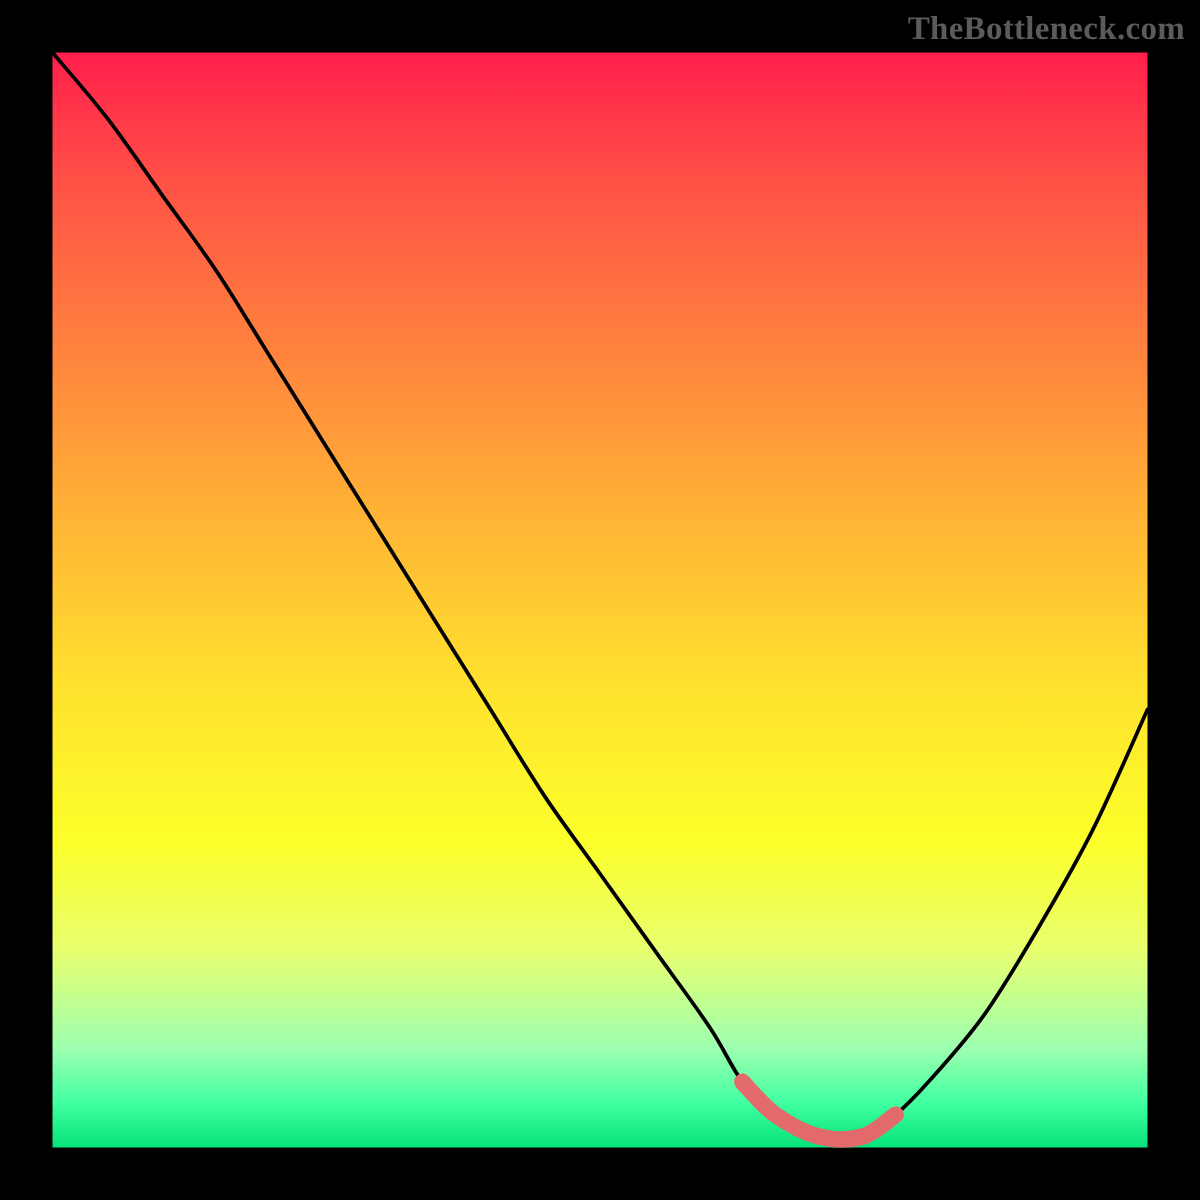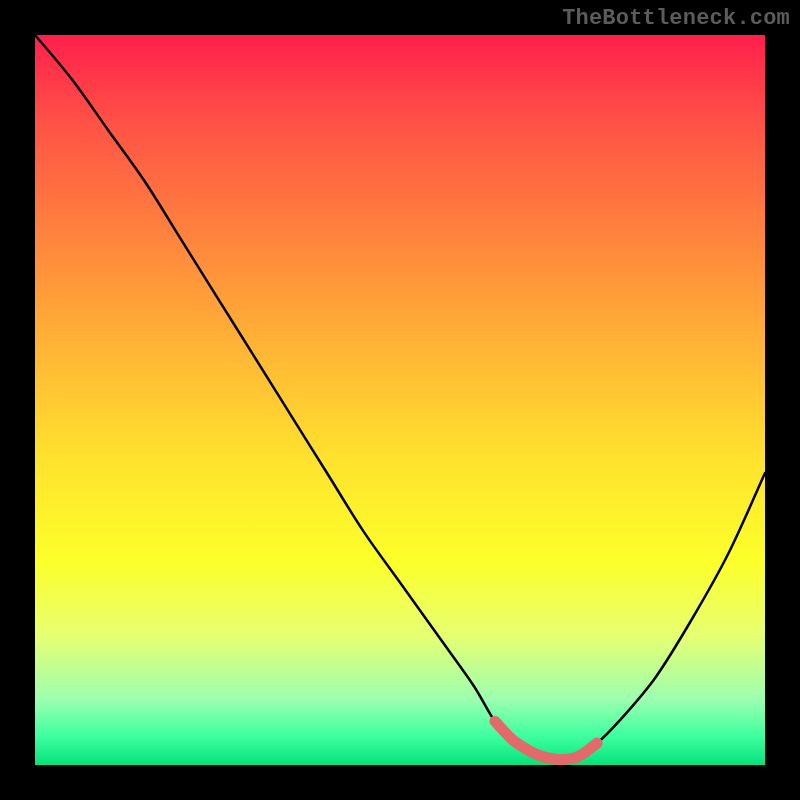--- a/index.html
+++ b/index.html
@@ -13,21 +13,21 @@
   .outer {
     position: relative;
     width: 800px;
     height: 800px;
     background: #000000;
   }
   .watermark {
     position: absolute;
     top: 6px;
     right: 10px;
-    font-family: Liberation Mono, monospace;
+    font-family: Liberation Serif, serif;
     font-size: 22px;
     font-weight: bold;
     color: #5b5b5b;
     letter-spacing: 0.2px;
     z-index: 10;
   }
   .plot-area {
     position: absolute;
     left: 35px;
     top: 35px;

